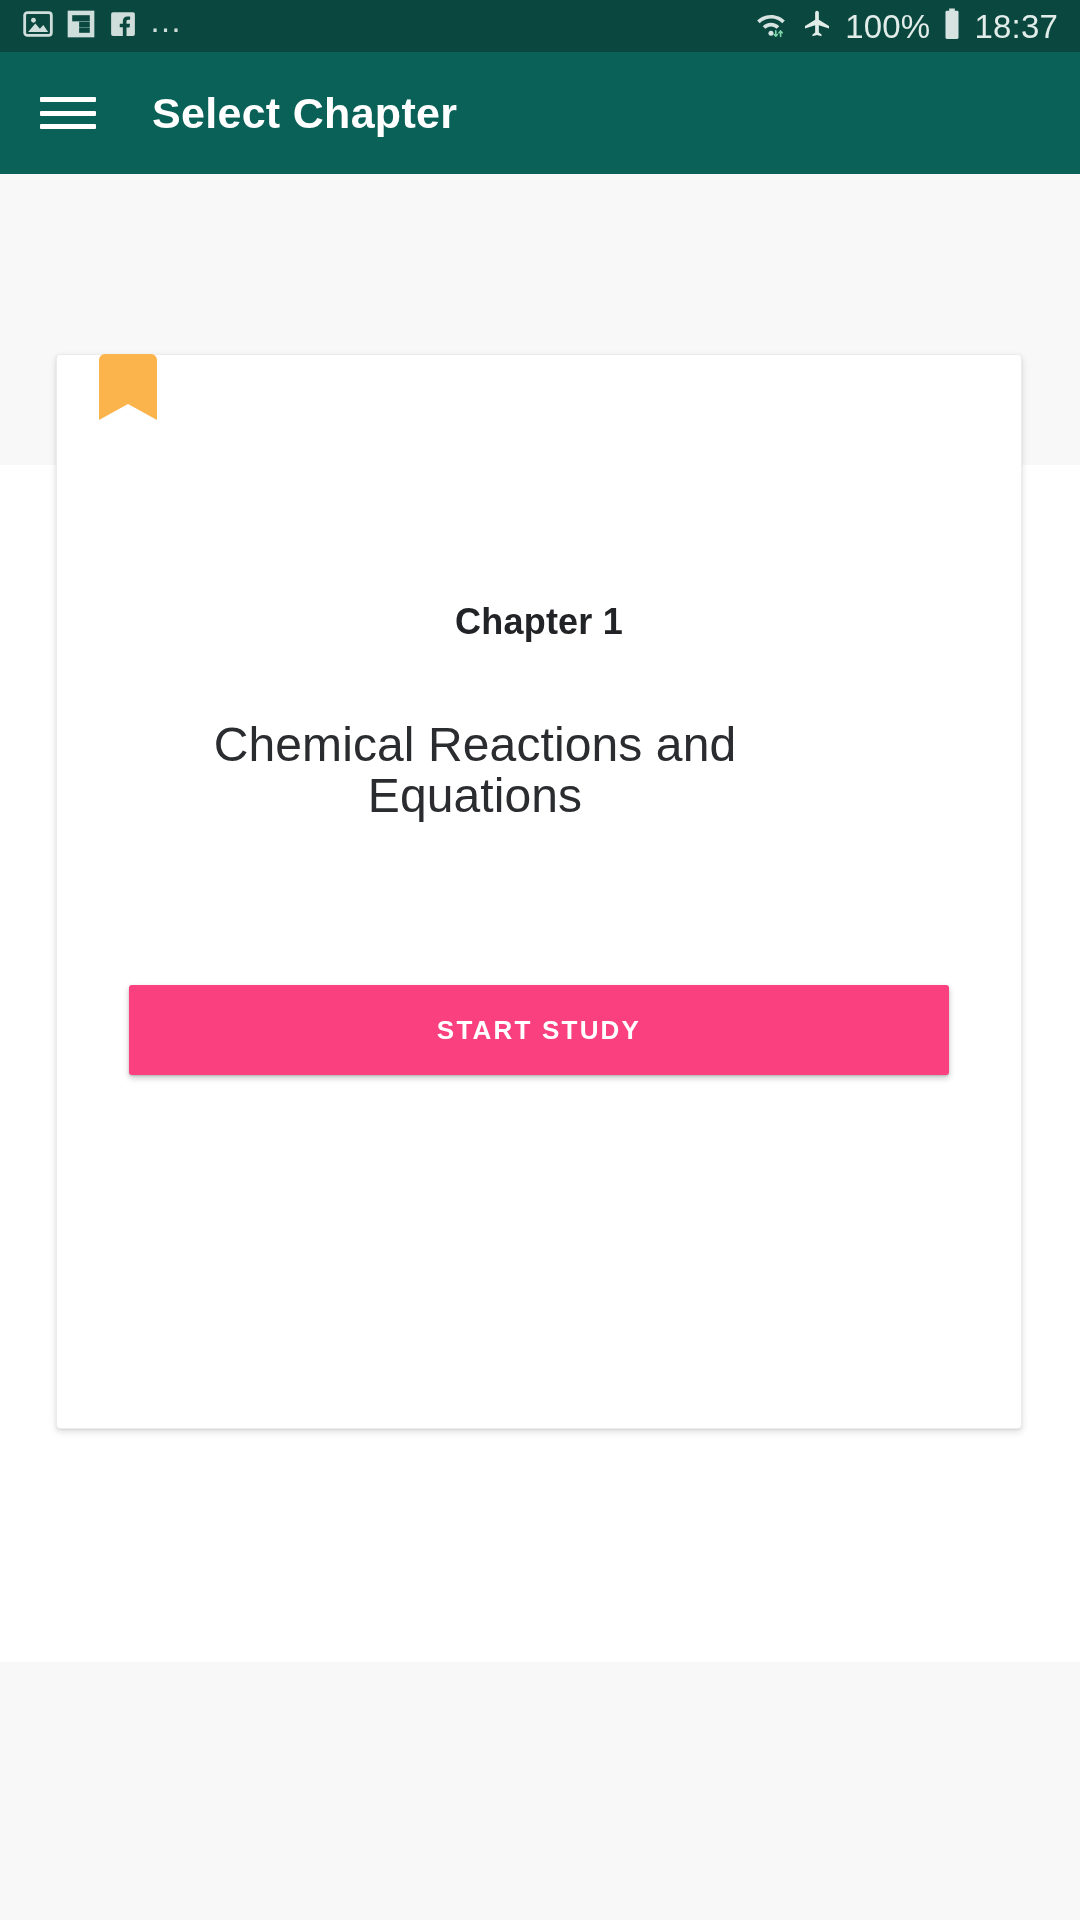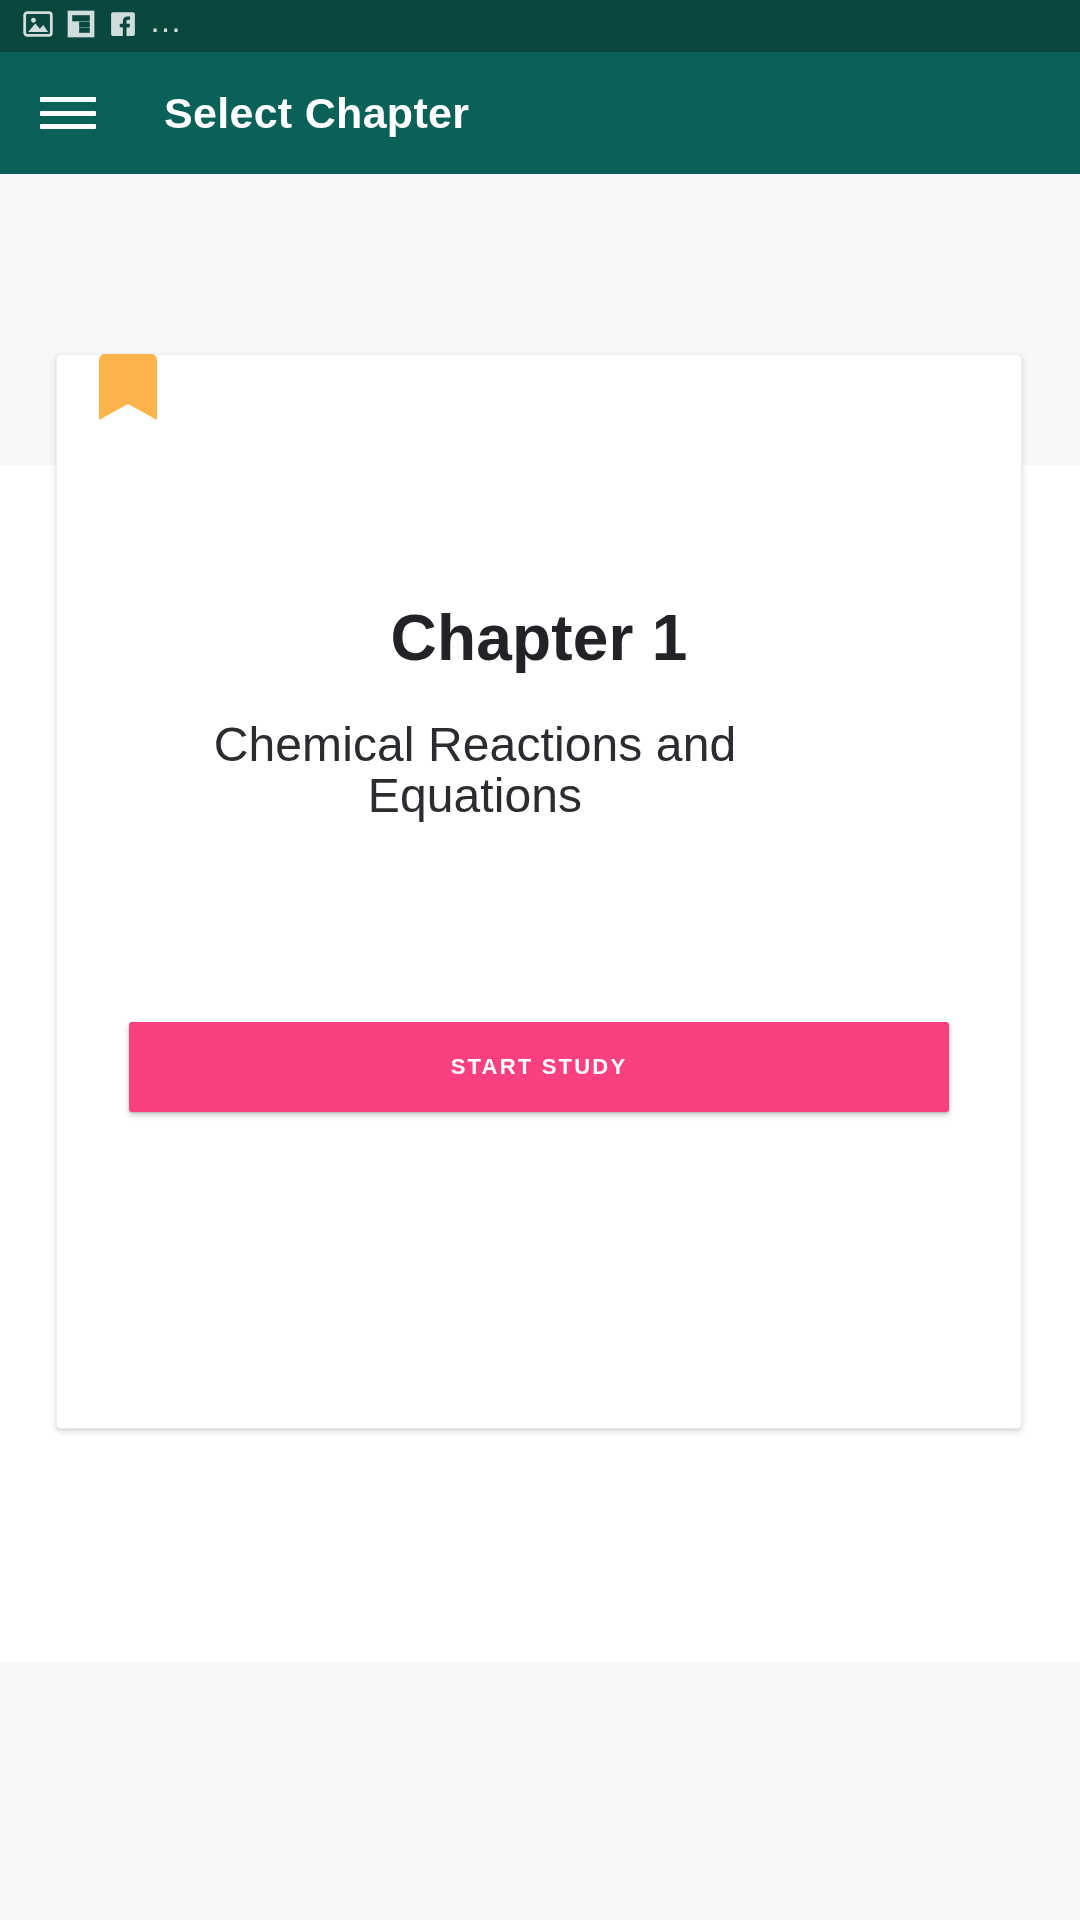--- a/index.html
+++ b/index.html
@@ -43,21 +43,20 @@
     display:flex; flex-direction:column; justify-content:space-between;
     padding:4px 0; cursor:pointer;
   }
   .hamburger span{
     display:block; height:5px; width:100%;
     background:#ffffff; border-radius:1px;
   }
   .app-bar-title{
     color:#ffffff; font-size:43px; font-weight:bold;
     letter-spacing:0.3px;
-    margin-left:12px;
   }
 
   
   .page{
     position:absolute; top:174px; left:0;
     width:1080px; height:1746px;
     background:#f8f8f8;
   }
   .pager-surface{
     position:absolute; top:291px; left:0;
@@ -78,40 +77,40 @@
 
   
   .bookmark-icon{
     position:absolute; top:-1px; left:42px;
     width:58px; height:66px;
   }
 
   .card-title{
     position:absolute; top:246px; left:0; width:100%;
     text-align:center;
-    font-size:64px; font-weight:bold; color:#222326;
+    font-size:36px; font-weight:bold; color:#222326;
     letter-spacing:0.2px;
   }
 
   .card-subtitle{
     position:absolute; top:364px; left:68px;
     width:700px;
     text-align:center;
     font-size:48px; font-weight:normal; color:#2b2c2f;
     line-height:1.07;
     letter-spacing:0.1px;
   }
 
   .start-study-button{
     position:absolute;
-    top:667px; left:72px;
+    top:630px; left:72px;
     width:820px; height:90px;
     background:#fb4080;
     border:none; border-radius:3px;
-    color:#ffffff; font-size:22px; font-weight:bold;
+    color:#ffffff; font-size:26px; font-weight:bold;
     letter-spacing:2.2px;
     font-family:"Liberation Sans", sans-serif;
     cursor:pointer;
     box-shadow:0 3px 6px rgba(0,0,0,0.22), 0 1px 2px rgba(0,0,0,0.14);
   }
 </style>
 </head>
 <body>
 
 <div class="status-bar">
@@ -137,20 +136,48 @@
     <span class="sicon">
       <svg width="30" height="30" viewBox="0 0 24 24">
         <rect x="2.5" y="2.5" width="19" height="19" rx="1.5" fill="#cfdedb"></rect>
         <path d="M14.8 22v-7.3h2.45l.37-2.85H14.8v-1.82c0-.82.23-1.38 1.41-1.38h1.5V6.1c-.26-.03-1.15-.11-2.19-.11-2.17 0-3.65 1.32-3.65 3.75v2.11H9.4v2.85h2.47V22z" fill="#0a473f"></path>
       </svg>
     </span>
 
     <span class="ellipsis-icon">…</span>
   </div>
 
+  <div class="status-right">
+
+    <span class="sicon">
+      <svg width="36" height="32" viewBox="0 0 26 24">
+        <path d="M13 5.2C8.9 5.2 5.2 6.9 2.6 9.4l1.9 2C6.7 9.2 9.7 7.8 13 7.8s6.3 1.4 8.5 3.6l1.9-2C20.8 6.9 17.1 5.2 13 5.2z" fill="#d6e3e0"></path>
+        <path d="M13 11.1c-2.4 0-4.6 1-6.2 2.5l1.9 2c1.1-1.1 2.6-1.8 4.3-1.8s3.2.7 4.3 1.8l1.9-2c-1.6-1.5-3.8-2.5-6.2-2.5z" fill="#d6e3e0"></path>
+        <circle cx="13" cy="18.9" r="1.9" fill="#d6e3e0"></circle>
+        <path d="M16.6 17.1 L16.6 21.2 M16.6 21.2 L15.4 19.9 M16.6 21.2 L17.8 19.9" stroke="#7fd3a8" stroke-width="1.2" fill="none" stroke-linecap="round"></path>
+        <path d="M20.2 21.4 L20.2 17.3 M20.2 17.3 L19 18.6 M20.2 17.3 L21.4 18.6" stroke="#7fd3a8" stroke-width="1.2" fill="none" stroke-linecap="round"></path>
+      </svg>
+    </span>
+
+    <span class="sicon">
+      <svg width="34" height="32" viewBox="0 0 24 24">
+        <path d="M21 15.4v-1.9l-7.6-4.7V3.6c0-.9-.7-1.6-1.4-1.6s-1.4.7-1.4 1.6v5.2L3 13.5v1.9l7.6-2.4v5.3l-2 1.5v1.4l3.4-1 3.4 1v-1.4l-2-1.5V13z" fill="#e2ece9"></path>
+      </svg>
+    </span>
+
+    <span class="status-text">100%</span>
+
+    <span class="sicon">
+      <svg width="22" height="34" viewBox="0 0 14 24">
+        <path d="M5 1h4v1.6h1.6a1 1 0 0 1 1 1V21.6a1 1 0 0 1-1 1H3.4a1 1 0 0 1-1-1V3.6a1 1 0 0 1 1-1H5z" fill="#d6e3e0"></path>
+      </svg>
+    </span>
+
+    <span class="status-text">18:37</span>
+  </div>
 </div>
 
 <div class="app-bar">
   <div class="hamburger">
     <span></span>
     <span></span>
     <span></span>
   </div>
   <div class="app-bar-title">Select Chapter</div>
 </div>

